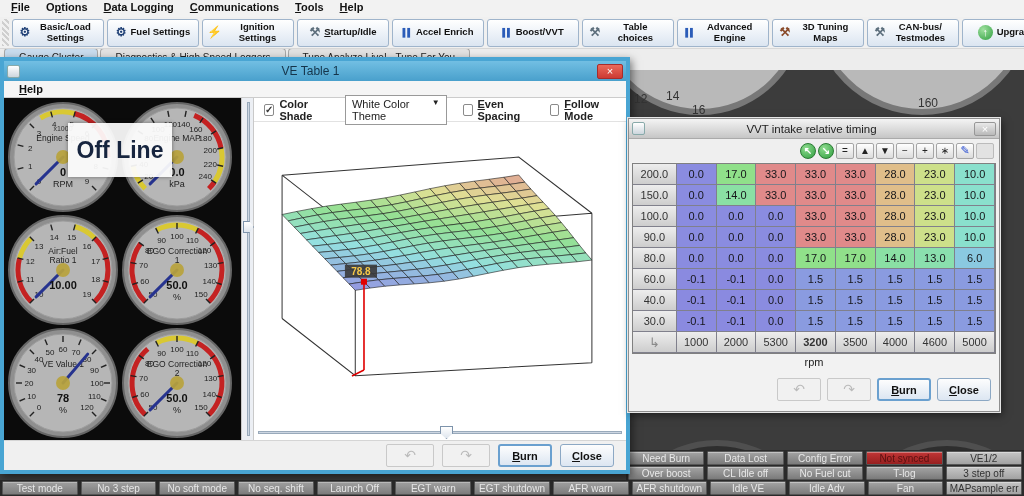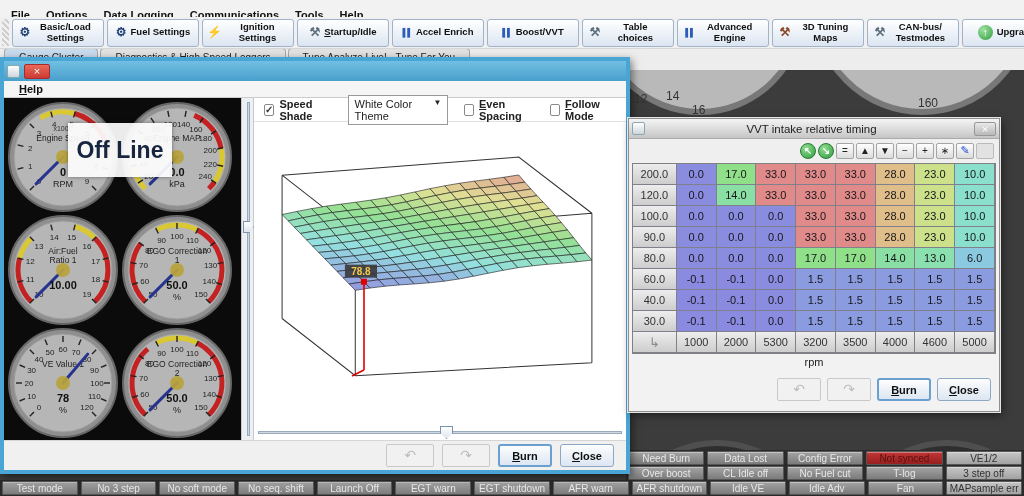--- a/index.html
+++ b/index.html
@@ -1,19 +1,19 @@
 <!DOCTYPE html>
 <html><head>
 <meta charset="utf-8">
 <style>
   *{box-sizing:border-box;margin:0;padding:0}
   html,body{width:1024px;height:496px;overflow:hidden}
   body{position:relative;font-family:"Liberation Sans",sans-serif;background:#3c3c3c;font-size:11px}
   
-  .menubar{position:absolute;top:0;left:0;right:0;height:31px;background:#f2f2f2;display:flex;align-items:center;gap:2px;padding:0 4px;font-weight:bold;z-index:3;border-bottom:1px solid #e0e0e0}
+  .menubar{position:absolute;top:0;left:0;right:0;height:31px;background:#f2f2f2;display:flex;gap:2px;padding:0 4px;font-weight:bold;z-index:3;border-bottom:1px solid #e0e0e0}
   .menu-item{padding:1px 7px;color:#111;cursor:default}
   .toolbar{position:absolute;top:17px;left:0;right:0;height:32px;background:#f0f0f0;display:flex;align-items:center;gap:3px;padding-left:12px;z-index:3;border-bottom:1px solid #d8d8d8}
   .grip{position:absolute;left:2px;top:2px;bottom:2px;width:7px;background:repeating-linear-gradient(45deg,#cfcfcf 0 2px,#f0f0f0 2px 4px)}
   .tbtn{height:28px;flex:0 0 92px;display:flex;align-items:center;justify-content:center;gap:4px;background:linear-gradient(#ffffff,#dbe5f1);border:1px solid #9fb4cb;border-radius:3px;font-size:9.5px;font-weight:bold;color:#111;text-align:center;line-height:1.15;cursor:pointer;overflow:hidden}
   .tbtn .ticon{font-size:12px;flex:0 0 auto}
   .ticon.upgrade{width:15px;height:15px;border-radius:50%;background:radial-gradient(circle at 35% 30%,#9fe09f,#2f9e3f);color:#fff;font-size:11px;font-weight:bold;display:flex;align-items:center;justify-content:center}
   .tbtn .tlabel{max-width:62px}
   .tabstrip{position:absolute;top:48px;left:0;right:0;height:22px;background:#ededed;display:flex;align-items:flex-start;gap:2px;padding-left:4px;z-index:2}
   .tab{border:1px solid #a8a8a8;border-bottom:none;border-radius:4px 4px 0 0;padding:3px 14px 6px;font-size:10px;background:#e2e2e2;color:#222;white-space:nowrap;cursor:pointer}
   .tab.selected{background:#c9dcee}
@@ -175,20 +175,21 @@
     <span class="scell">AFR shutdown</span>
     <span class="scell">Idle VE</span>
     <span class="scell">Idle Adv</span>
     <span class="scell">Fan</span>
     <span class="scell light">MAPsample err</span>
   </div>
 
 <div class="ve-dialog">
   <div class="wtitle">
     <span class="wicon"></span>
+    <span class="ttext">VE Table 1</span>
     <span class="xbtn">×</span>
   </div>
   <div class="ve-menus">
       <span class="menu-item" id="veHelp"><u>H</u>elp</span>
     </div>
   <div class="ve-body">
     <div class="gauge-panel" id="gaugePanel">
         <div class="gcell">
           <svg width="112" height="112" viewBox="0 0 112 112">
             <circle cx="56" cy="56" r="54" fill="#8f8f8f" stroke="#666" stroke-width="2"></circle>
@@ -410,21 +411,21 @@
         </div>
       </div>
     <div class="vslider">
         <div class="track"></div>
         <div class="vthumb"></div>
       </div>
     <div class="ve-right">
       <div class="ve-controls" id="veControls">
           <span class="ckwrap">
             <span class="ckbox">✓</span>
-            <span>Speed Shade</span>
+            <span>Color Shade</span>
           </span>
           <span class="dropdown">
             <span>White Color Theme</span>
             <span class="arr">▼</span>
           </span>
           <span class="ckwrap">
             <span class="ckbox"></span>
             <span><u>E</u>ven Spacing</span>
           </span>
           <span class="ckwrap">
@@ -672,21 +673,21 @@
         <span class="cell dcell" style="background: rgb(138, 140, 224);">0.0</span>
         <span class="cell dcell" style="background: rgb(144, 224, 138);">17.0</span>
         <span class="cell dcell" style="background: rgb(224, 138, 138);">33.0</span>
         <span class="cell dcell" style="background: rgb(224, 138, 138);">33.0</span>
         <span class="cell dcell" style="background: rgb(224, 138, 138);">33.0</span>
         <span class="cell dcell" style="background: rgb(224, 190, 138);">28.0</span>
         <span class="cell dcell" style="background: rgb(205, 224, 138);">23.0</span>
         <span class="cell dcell" style="background: rgb(138, 224, 205);">10.0</span>
       </div>
       <div class="vrow">
-        <span class="cell ycell">120.0</span>
+        <span class="cell ycell">150.0</span>
         <span class="cell dcell" style="background: rgb(138, 140, 224);">0.0</span>
         <span class="cell dcell" style="background: rgb(138, 224, 164);">14.0</span>
         <span class="cell dcell" style="background: rgb(224, 138, 138);">33.0</span>
         <span class="cell dcell" style="background: rgb(224, 138, 138);">33.0</span>
         <span class="cell dcell" style="background: rgb(224, 138, 138);">33.0</span>
         <span class="cell dcell" style="background: rgb(224, 190, 138);">28.0</span>
         <span class="cell dcell" style="background: rgb(205, 224, 138);">23.0</span>
         <span class="cell dcell" style="background: rgb(138, 224, 205);">10.0</span>
       </div>
       <div class="vrow">
@@ -753,21 +754,21 @@
         <span class="cell dcell" style="background: rgb(138, 155, 224);">1.5</span>
         <span class="cell dcell" style="background: rgb(138, 155, 224);">1.5</span>
         <span class="cell dcell" style="background: rgb(138, 155, 224);">1.5</span>
         <span class="cell dcell" style="background: rgb(138, 155, 224);">1.5</span>
       </div>
       <div class="vrow">
         <span class="cell corner">↳</span>
         <span class="cell xcell dcell" style="width: 40px;">1000</span>
         <span class="cell xcell dcell" style="width: 40px;">2000</span>
         <span class="cell xcell dcell" style="width: 40px;">5300</span>
-        <span class="cell xcell dcell" style="width: 40px;">3200</span>
+        <span class="cell xcell dcell" style="width: 40px; font-weight: bold;">3200</span>
         <span class="cell xcell dcell" style="width: 40px;">3500</span>
         <span class="cell xcell dcell" style="width: 40px;">4000</span>
         <span class="cell xcell dcell" style="width: 40px;">4600</span>
         <span class="cell xcell dcell" style="width: 40px;">5000</span>
       </div>
     </div>
   <div class="vvt-xlabel">rpm</div>
   <div class="vvt-footer">
     <span class="ubtn">↶</span>
     <span class="ubtn">↷</span>

